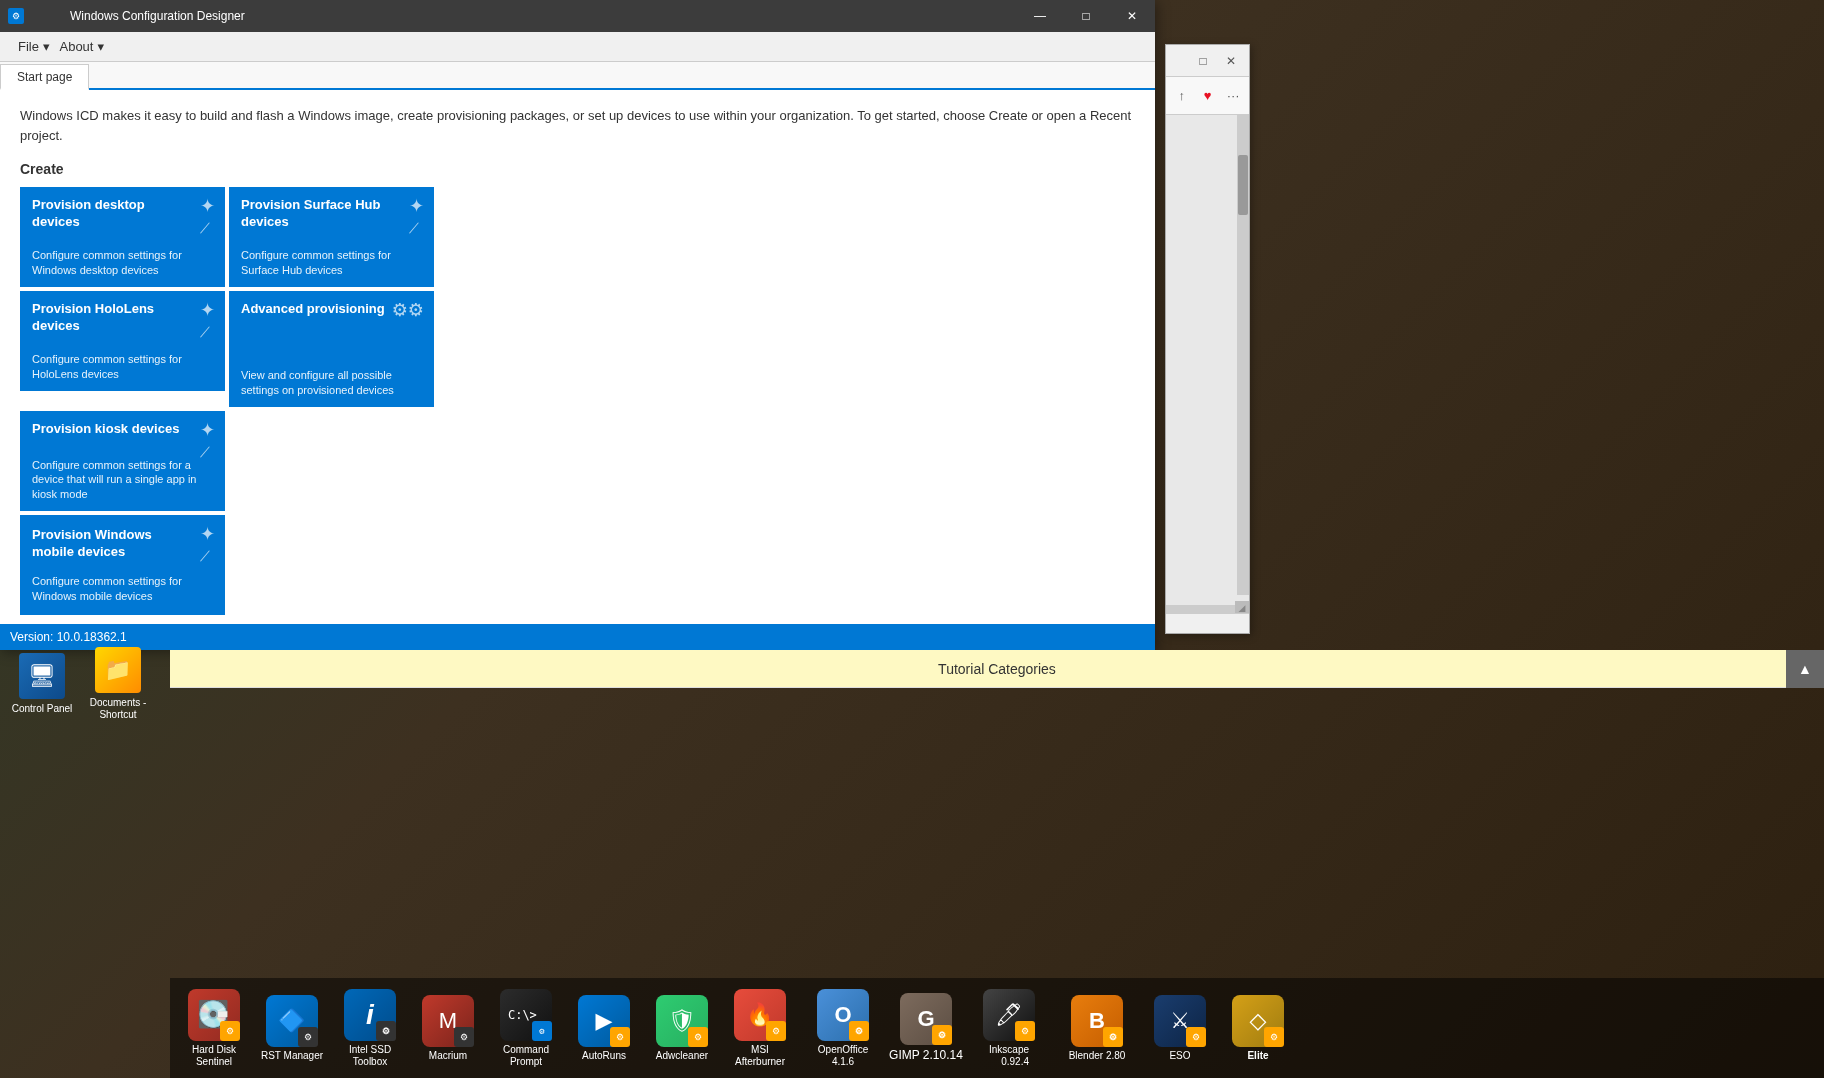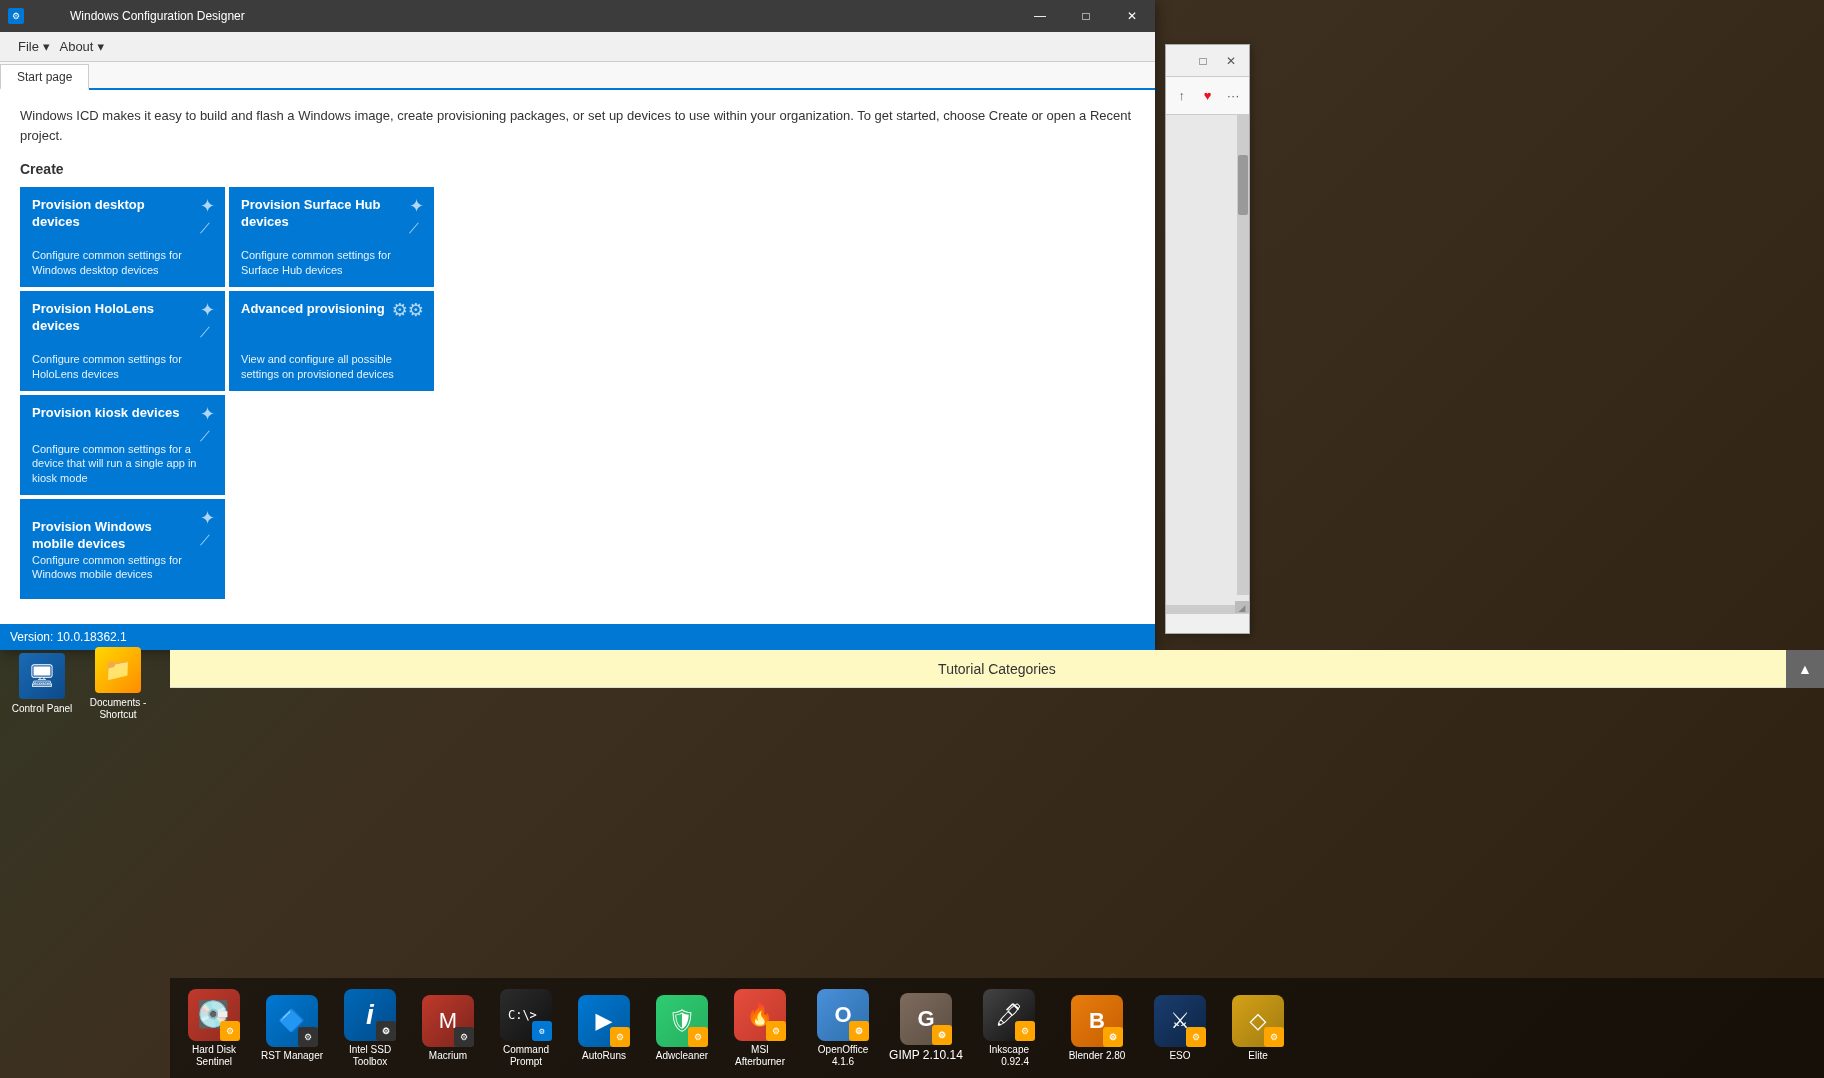--- a/index.html
+++ b/index.html
@@ -77,41 +77,41 @@
           </div>
 
           <div style="display:flex;gap:4px;">
             <div style="width:205px;height:100px;background:#0078d4;color:white;padding:10px 12px;cursor:pointer;position:relative;display:flex;flex-direction:column;justify-content:space-between;">
               <div>
                 <div style="font-size:13px;font-weight:600;line-height:1.3;">Provision HoloLens<br>devices</div>
               </div>
               <div style="font-size:11px;opacity:0.9;line-height:1.3;">Configure common settings for HoloLens devices</div>
               <div style="position:absolute;top:8px;right:10px;font-size:18px;opacity:0.7;">✦<br><span style="font-size:14px;">⟋</span></div>
             </div>
-            <div style="width:205px;height:100px;background:#0078d4;color:white;padding:10px 12px;cursor:pointer;position:relative;display:flex;flex-direction:column;justify-content:space-between;">
+            <div style="width:205px;height:116px;background:#0078d4;color:white;padding:10px 12px;cursor:pointer;position:relative;display:flex;flex-direction:column;justify-content:space-between;">
               <div>
                 <div style="font-size:13px;font-weight:600;line-height:1.3;">Advanced provisioning</div>
               </div>
               <div style="font-size:11px;opacity:0.9;line-height:1.3;">View and configure all possible settings on provisioned devices</div>
               <div style="position:absolute;top:8px;right:10px;font-size:18px;opacity:0.7;">⚙⚙</div>
             </div>
           </div>
 
           <div style="display:flex;gap:4px;">
             <div style="width:205px;height:100px;background:#0078d4;color:white;padding:10px 12px;cursor:pointer;position:relative;display:flex;flex-direction:column;justify-content:space-between;">
               <div>
                 <div style="font-size:13px;font-weight:600;line-height:1.3;">Provision kiosk devices</div>
               </div>
               <div style="font-size:11px;opacity:0.9;line-height:1.3;">Configure common settings for a device that will run a single app in kiosk mode</div>
               <div style="position:absolute;top:8px;right:10px;font-size:18px;opacity:0.7;">✦<br><span style="font-size:14px;">⟋</span></div>
             </div>
           </div>
 
           <div style="display:flex;gap:4px;">
-            <div style="width:205px;height:100px;background:#0078d4;color:white;padding:20px 12px;cursor:pointer;position:relative;display:flex;flex-direction:column;justify-content:space-between;">
+            <div style="width:205px;height:100px;background:#0078d4;color:white;padding:12px 12px;cursor:pointer;position:relative;display:flex;flex-direction:column;justify-content:space-between;">
               <div>
                 <div style="font-size:13px;font-weight:600;line-height:1.3;">Provision Windows<br>mobile devices</div>
               </div>
               <div style="font-size:11px;opacity:0.9;line-height:1.3;">Configure common settings for Windows mobile devices</div>
               <div style="position:absolute;top:8px;right:10px;font-size:18px;opacity:0.7;">✦<br><span style="font-size:14px;">⟋</span></div>
             </div>
           </div>
         </div>
       </div>
 
@@ -265,16 +265,16 @@
       <div style="position:absolute;bottom:0;right:0;width:20px;height:20px;background:#ffa500;border-radius:3px;display:flex;align-items:center;justify-content:center;font-size:9px;color:white;">⚙</div>
     </div>
     <span style="font-size:10px;color:white;text-align:center;line-height:1.2;">ESO</span>
   </div>
 
   <div style="width:78px;height:90px;display:flex;flex-direction:column;align-items:center;justify-content:center;gap:3px;cursor:pointer;">
     <div style="width:52px;height:52px;background:linear-gradient(135deg,#d4a017,#a07c10);border-radius:8px;display:flex;align-items:center;justify-content:center;font-size:22px;color:white;position:relative;">
       ◇
       <div style="position:absolute;bottom:0;right:0;width:20px;height:20px;background:#ffa500;border-radius:3px;display:flex;align-items:center;justify-content:center;font-size:9px;color:white;">⚙</div>
     </div>
-    <span style="font-size:10px;color:white;text-align:center;line-height:1.2;">Elite</span>
+    <span style="font-size:10px;color:white;text-align:center;line-height:1.2;font-weight:bold;">Elite</span>
   </div>
 
 </div>
 
 </body></html>

